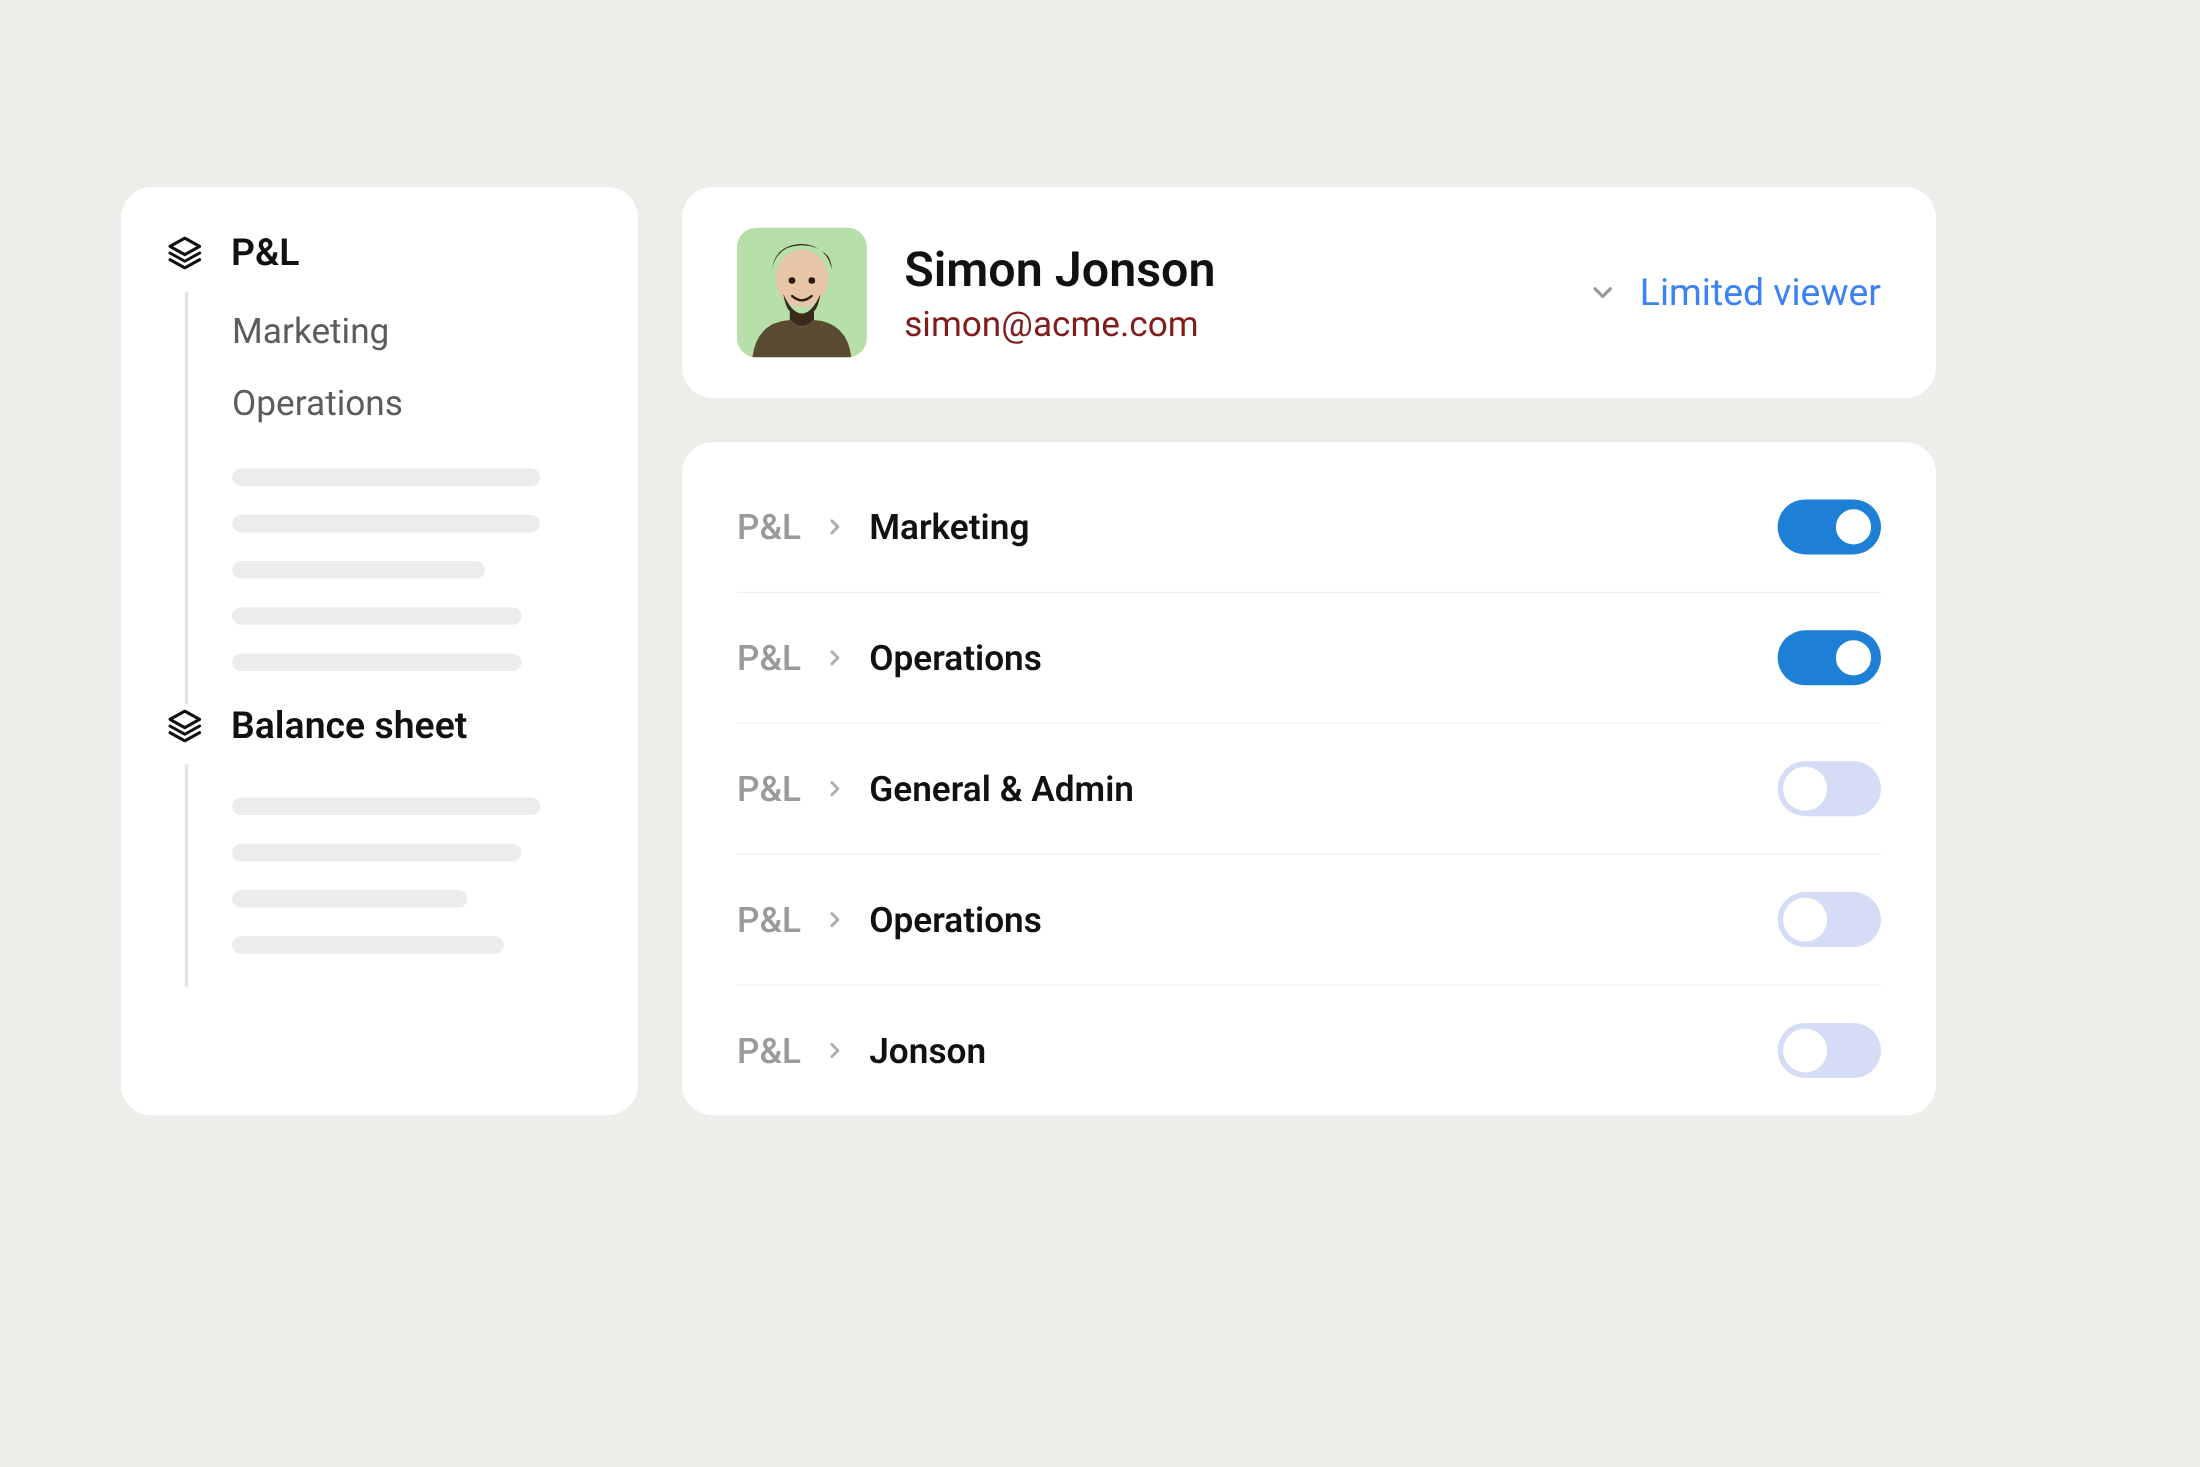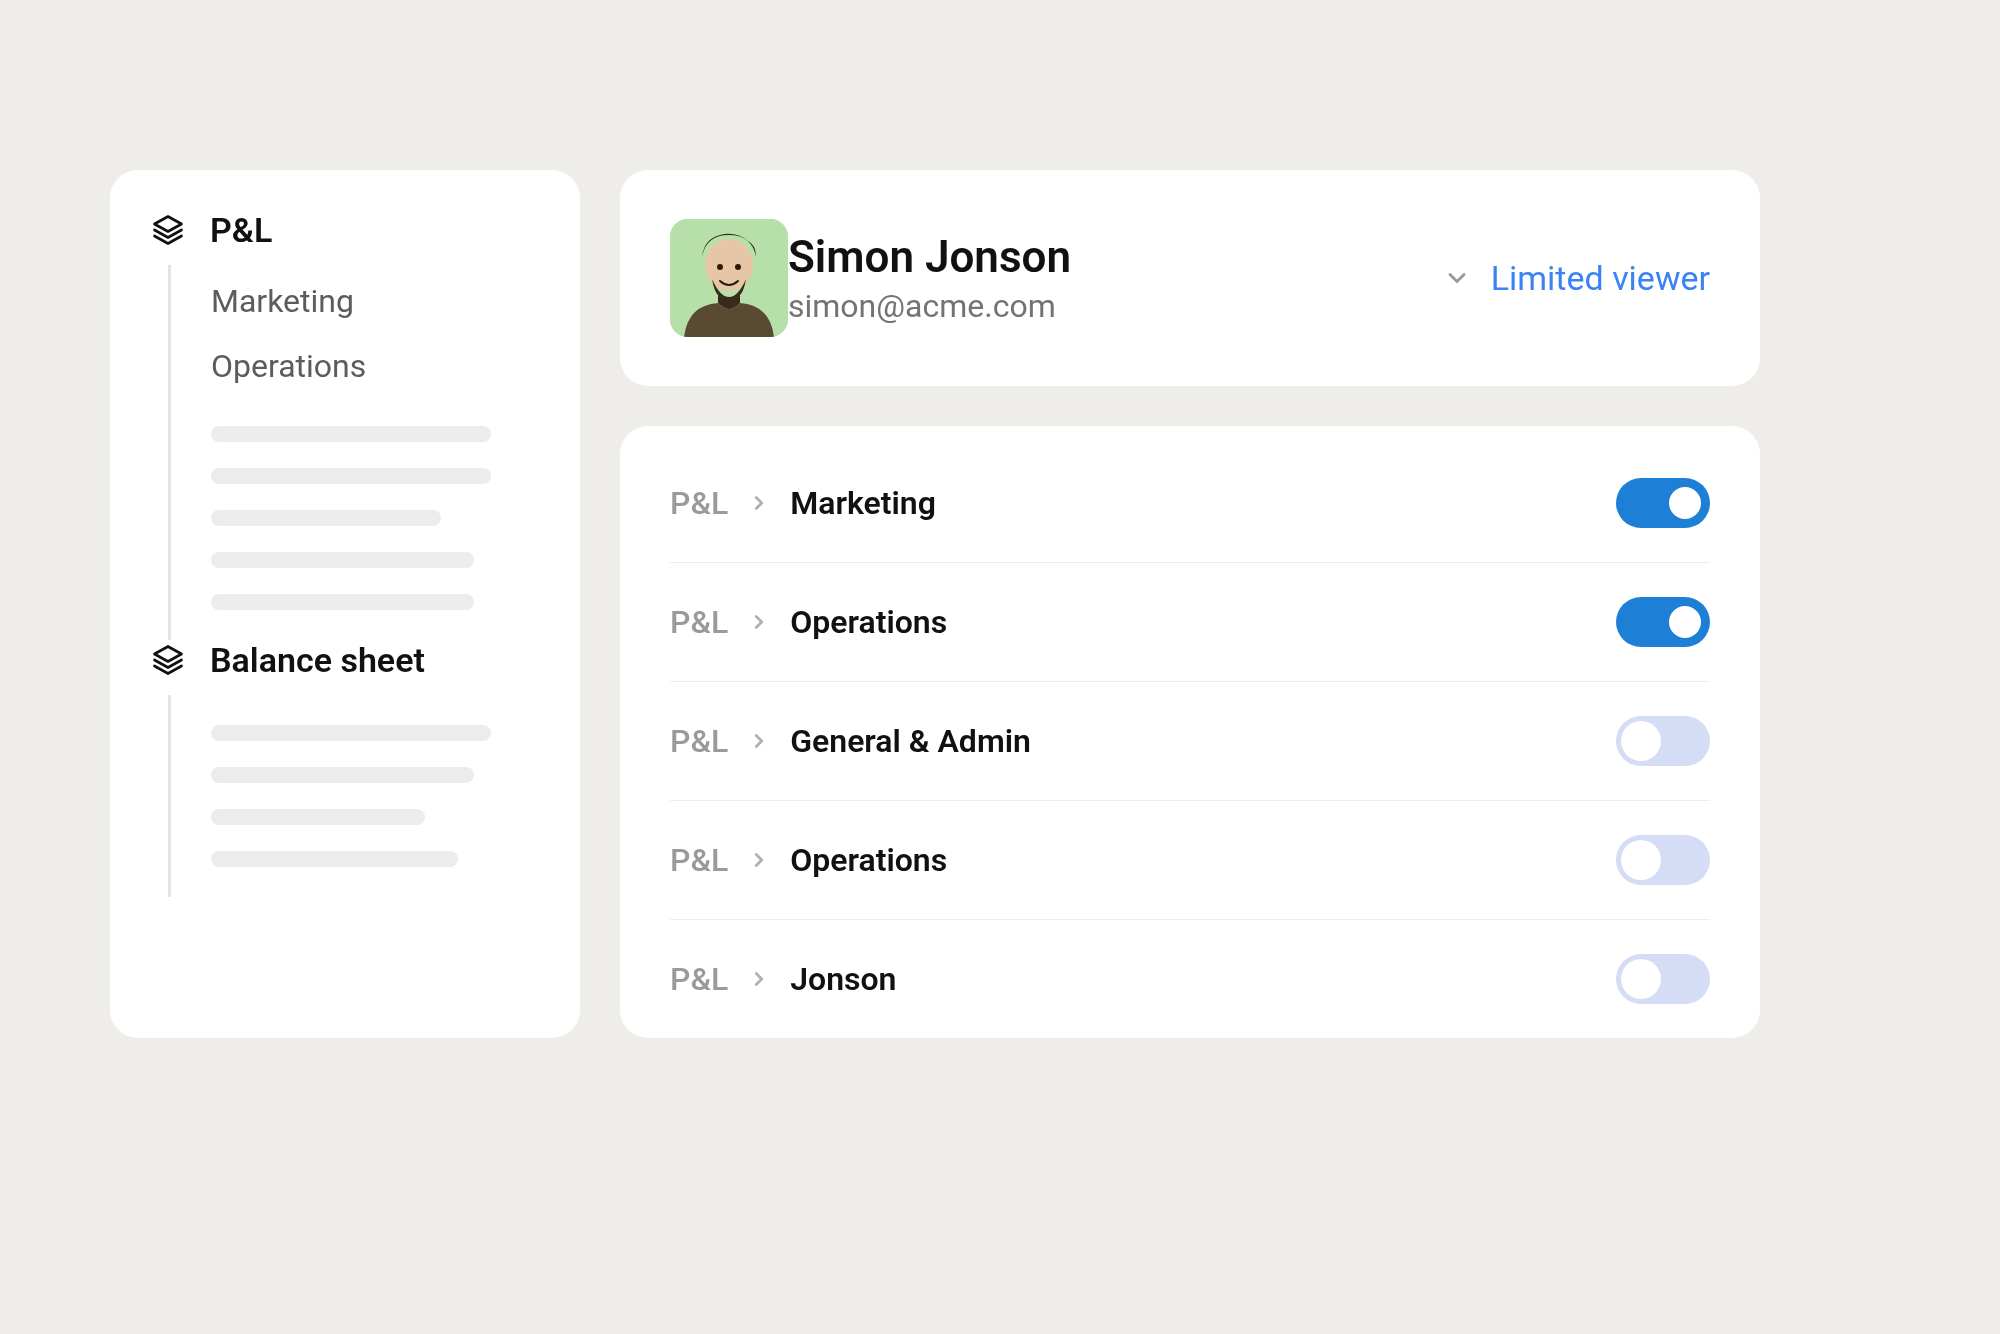--- a/index.html
+++ b/index.html
@@ -73,23 +73,24 @@
     width: 1140px;
   }
 
   .card {
     background: #fff;
     border-radius: 28px;
   }
 
   
   .user-card {
-    padding: 49px 50px;
-    display: flex;
-    align-items: center;
+    padding: 37px 50px;
+    display: flex;
+    align-items: center;
+    gap: 34px;
   }
   .avatar {
     width: 118px;
     height: 118px;
     border-radius: 18px;
     background: #b6dfa9;
     overflow: hidden;
     flex-shrink: 0;
     position: relative;
   }
@@ -97,21 +98,21 @@
   .user-meta { flex: 0 0 auto; }
   .user-name {
     font-size: 44px;
     font-weight: 600;
     color: #111;
     line-height: 1.2;
     margin-bottom: 4px;
   }
   .user-email {
     font-size: 32px;
-    color: #737373;
+    color: #7f1d1d;
   }
   .role-select {
     margin-left: auto;
     display: flex;
     align-items: center;
     gap: 20px;
     font-size: 34px;
     color: #3b82f6;
     cursor: pointer;
   }

